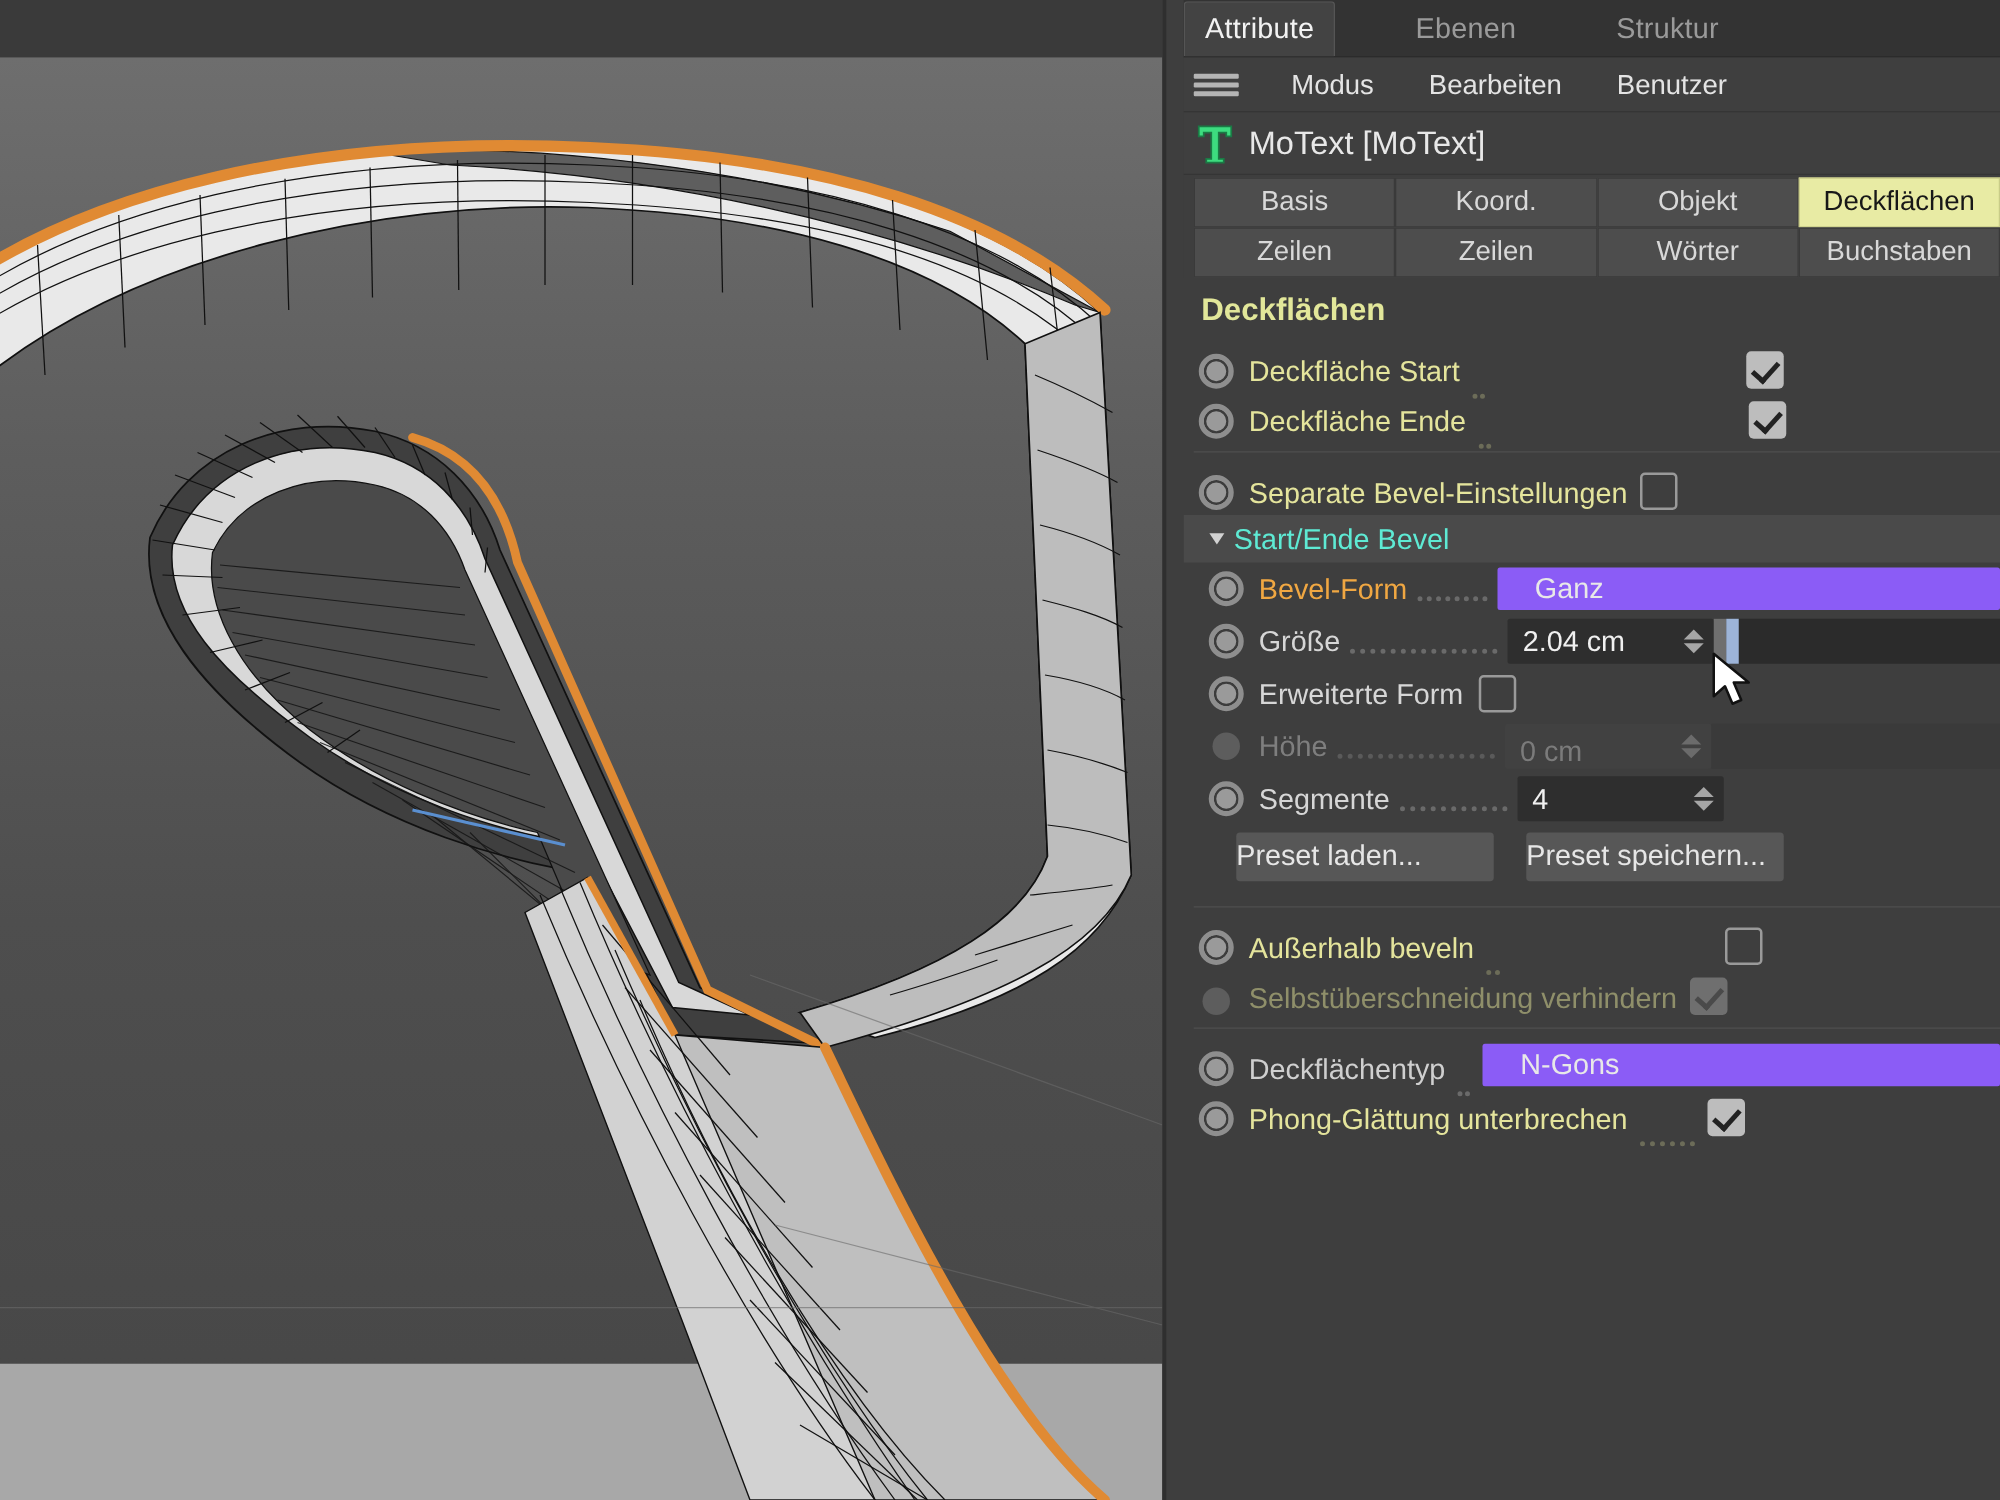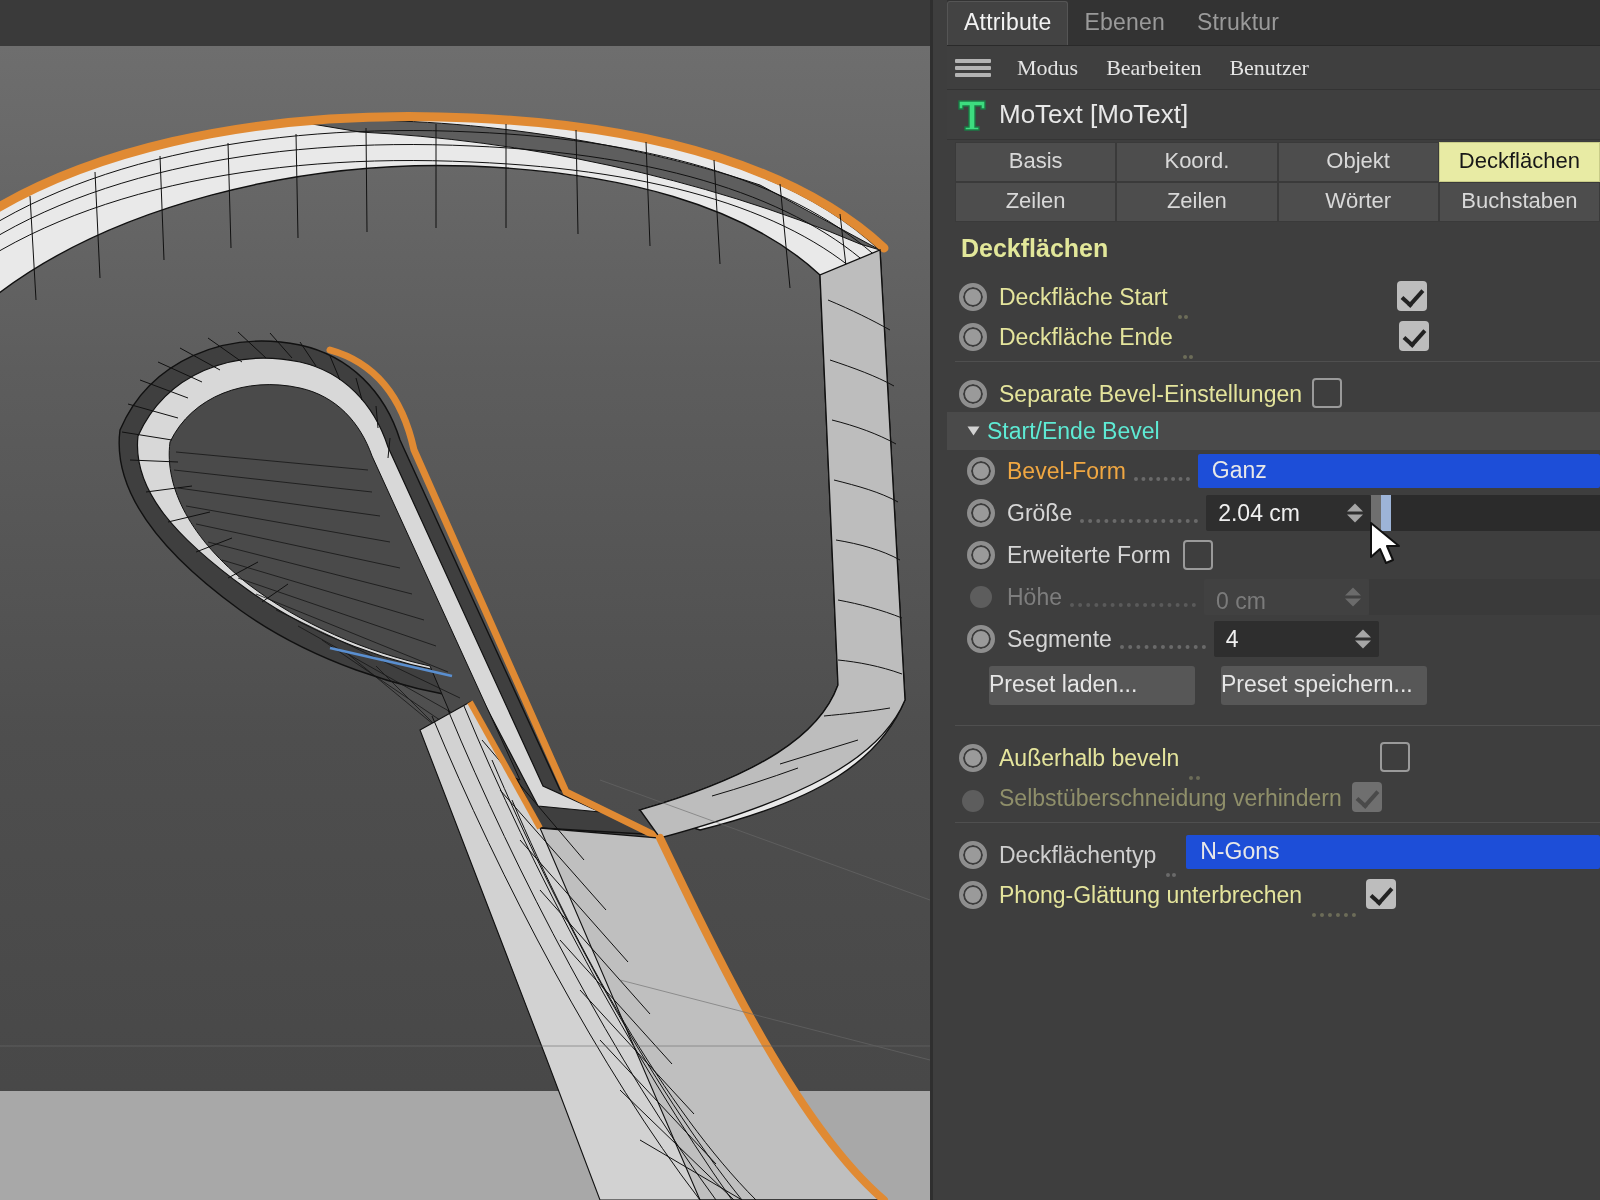--- a/index.html
+++ b/index.html
@@ -39,38 +39,38 @@
     background: #3e3e3e;
     border-left: 3px solid #2f2f2f;
   }
   .panel-inner { position: absolute; left: 14px; top: 0; right: 0; bottom: 0; }
 
   
   .tabstrip {
     display: flex; align-items: flex-end;
     height: 46px; background: #333333;
     border-bottom: 1px solid #2a2a2a;
+    gap: 48px;
   }
   .tab {
     padding: 7px 16px 9px 16px;
     font-size: 23px; color: #9a9a9a; letter-spacing: .2px;
   }
   .tab.active {
     color: #f2f2f2; background: #434343;
     border-top: 1px solid #555; border-left: 1px solid #555; border-right: 1px solid #555;
     border-radius: 3px 3px 0 0;
   }
 
   
   .menubar {
-    display: flex; align-items: center; gap: 0;
+    display: flex; align-items: center; gap: 16px;
     height: 44px; background: #3f3f3f;
     border-bottom: 1px solid #333;
     padding-left: 8px;
-    font-family: Liberation Serif, serif;
   }
   .hamburger { width: 36px; height: 22px; display: flex; flex-direction: column;
     justify-content: space-between; margin-right: 12px; padding: 2px 0; }
   .hamburger i { display:block; height: 4px; background: #b4b4b4; border-radius: 1px; }
   .menuitem { font-size: 22px; color: #e4e4e4; padding: 2px 14px; }
 
   
   .objrow { display: flex; align-items: center; height: 50px; padding-left: 8px;
     background: #3f3f3f; border-bottom: 1px solid #353535; }
   .ticon { width: 34px; height: 36px; margin-right: 10px; position: relative; }
@@ -128,22 +128,22 @@
 
   
   .frow { display: flex; align-items: center; height: 42px; padding-left: 20px; }
   .fname { font-size: 23px; white-space: nowrap; color: #d6d6d6; }
   .fname.amber { color: #f0a742; }
   .fname.dim { color: #7e7e7e; }
 
   .fdots { flex: 0 0 auto; margin: 0 8px; border-bottom: 4px dotted #6a6a6a;
     height: 0; transform: translateY(8px); }
   .combo {
-    background: #1d4ed8; color: #e8e8e8; font-size: 23px;
-    padding: 4px 14px 6px 14px; height: 34px; width: 420px;
+    background: #8b5cf6; color: #e8e8e8; font-size: 23px;
+    padding: 4px 14px 6px 30px; height: 34px; width: 420px;
     border-radius: 2px; display: flex; align-items: center;
   }
   .numfield {
     background: #2e2e2e; color: #f0f0f0; font-size: 23px;
     height: 36px; width: 165px; display: flex; align-items: center;
     padding-left: 12px; position: relative; border-radius: 2px;
   }
   .numfield.dim { background: #414141; color: #7b7b7b; align-items: flex-end; }
   .spin { position: absolute; right: 8px; top: 50%; transform: translateY(-50%);
     display: flex; flex-direction: column; gap: 3px; }

